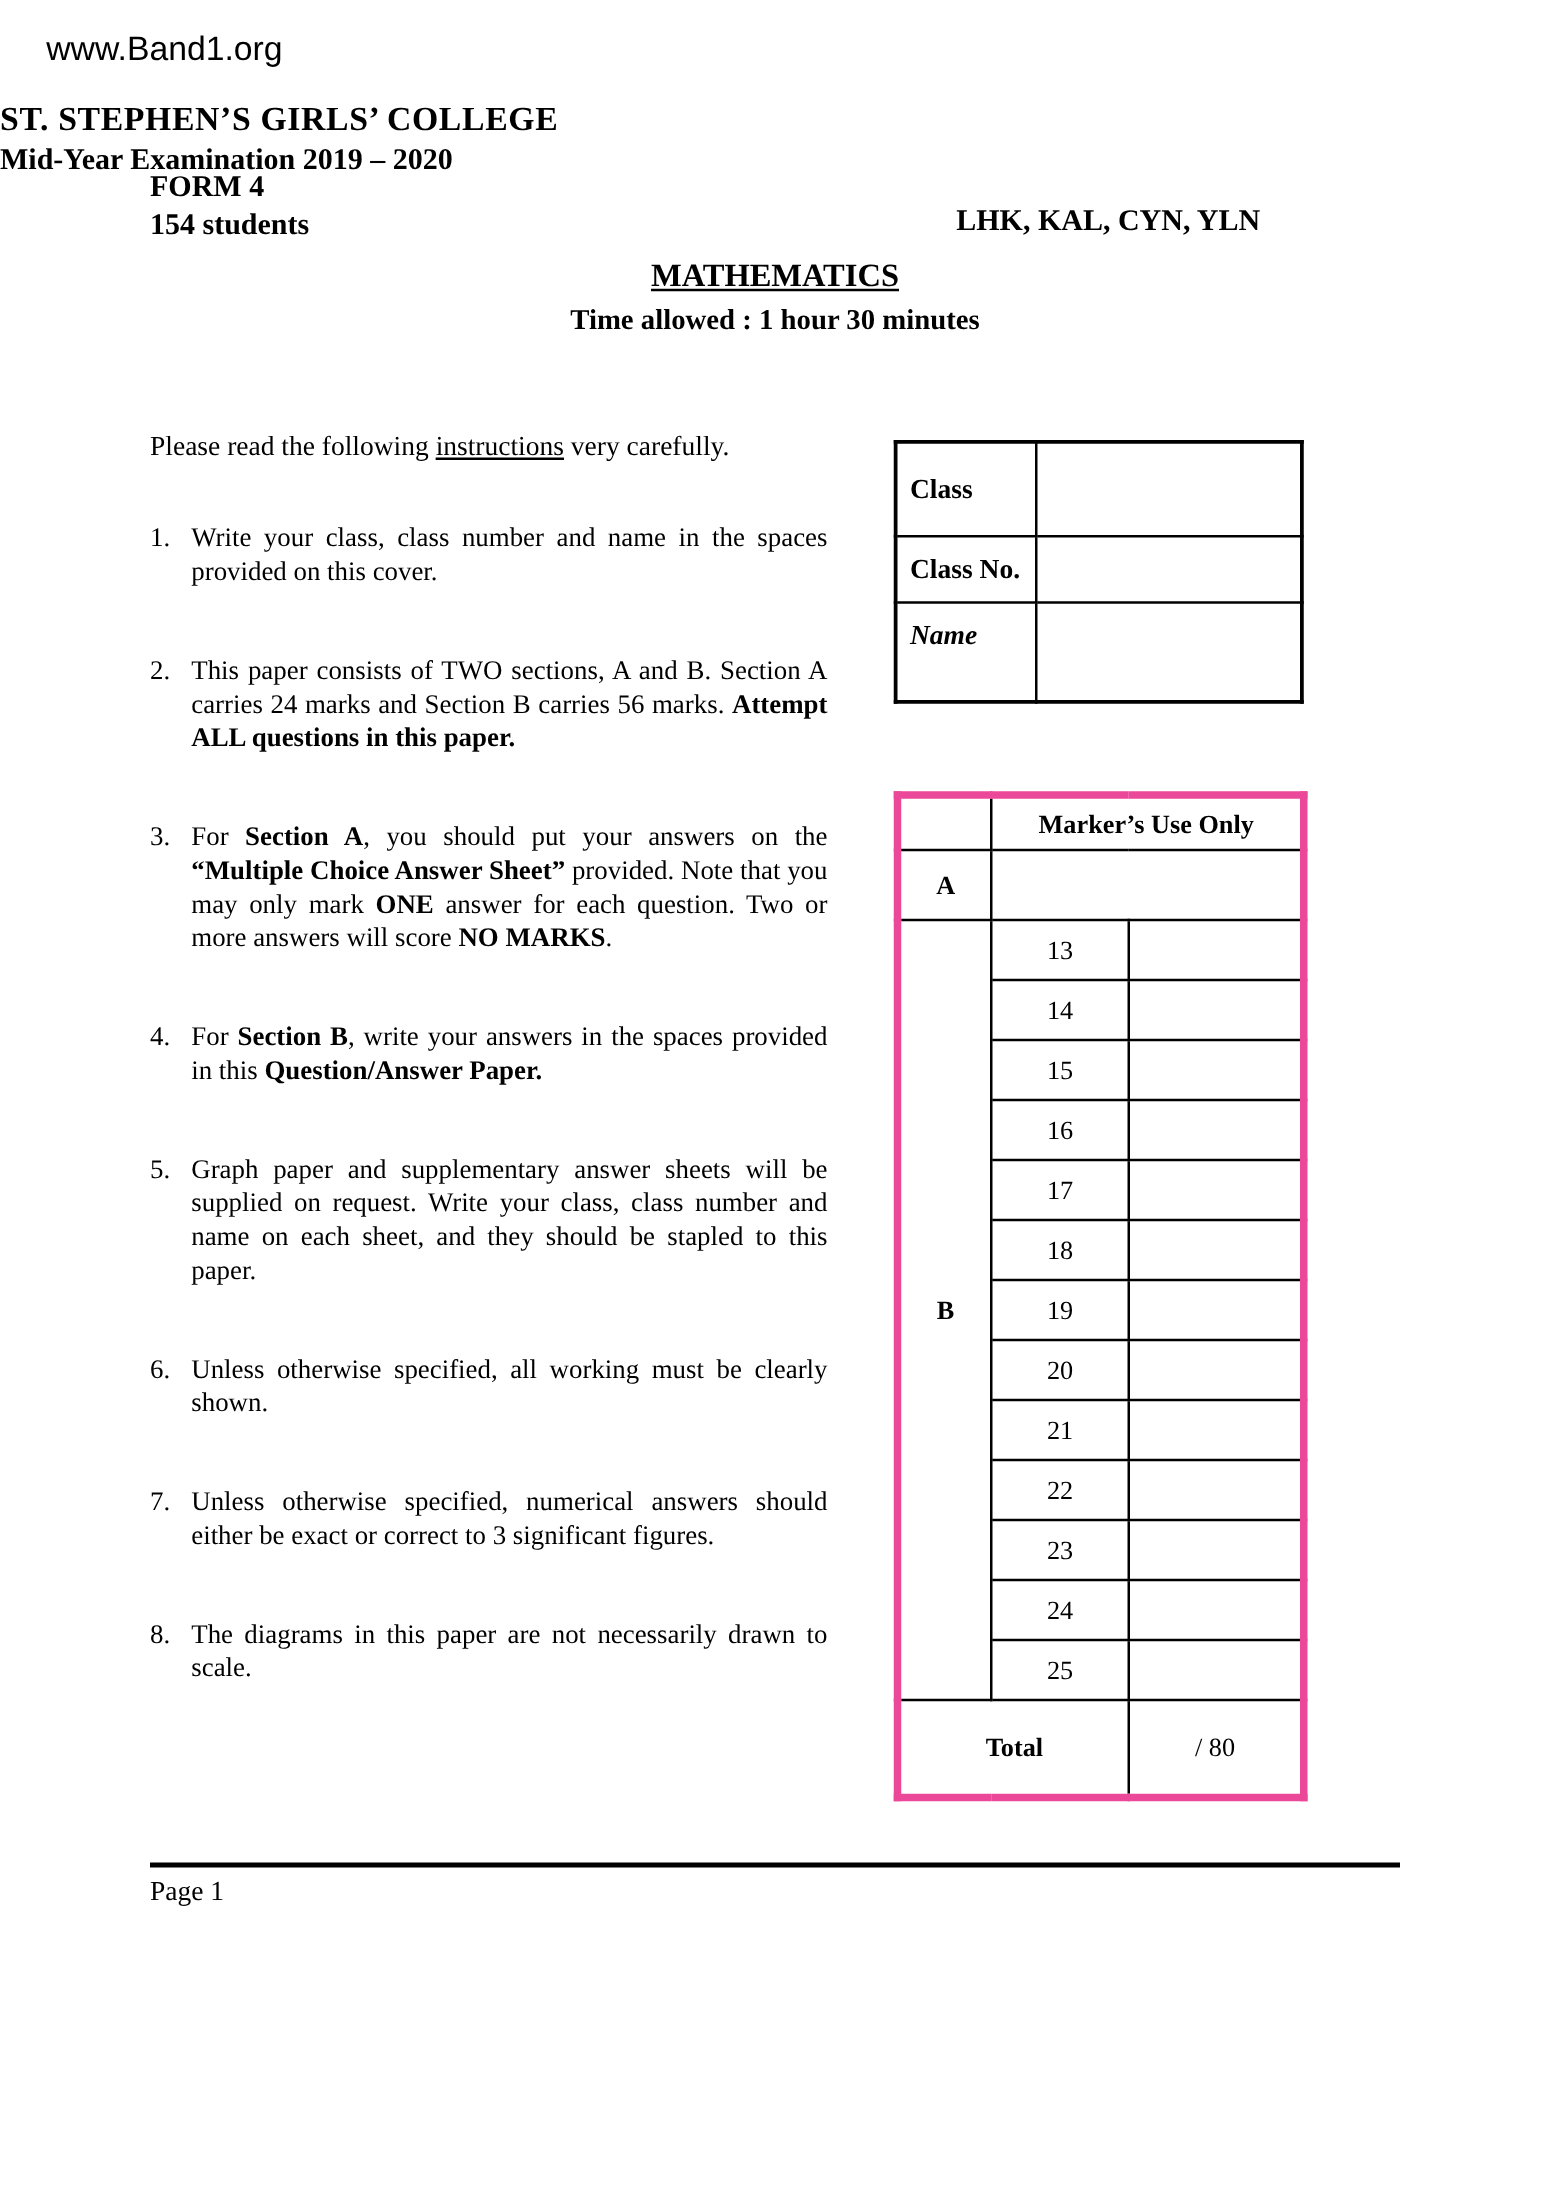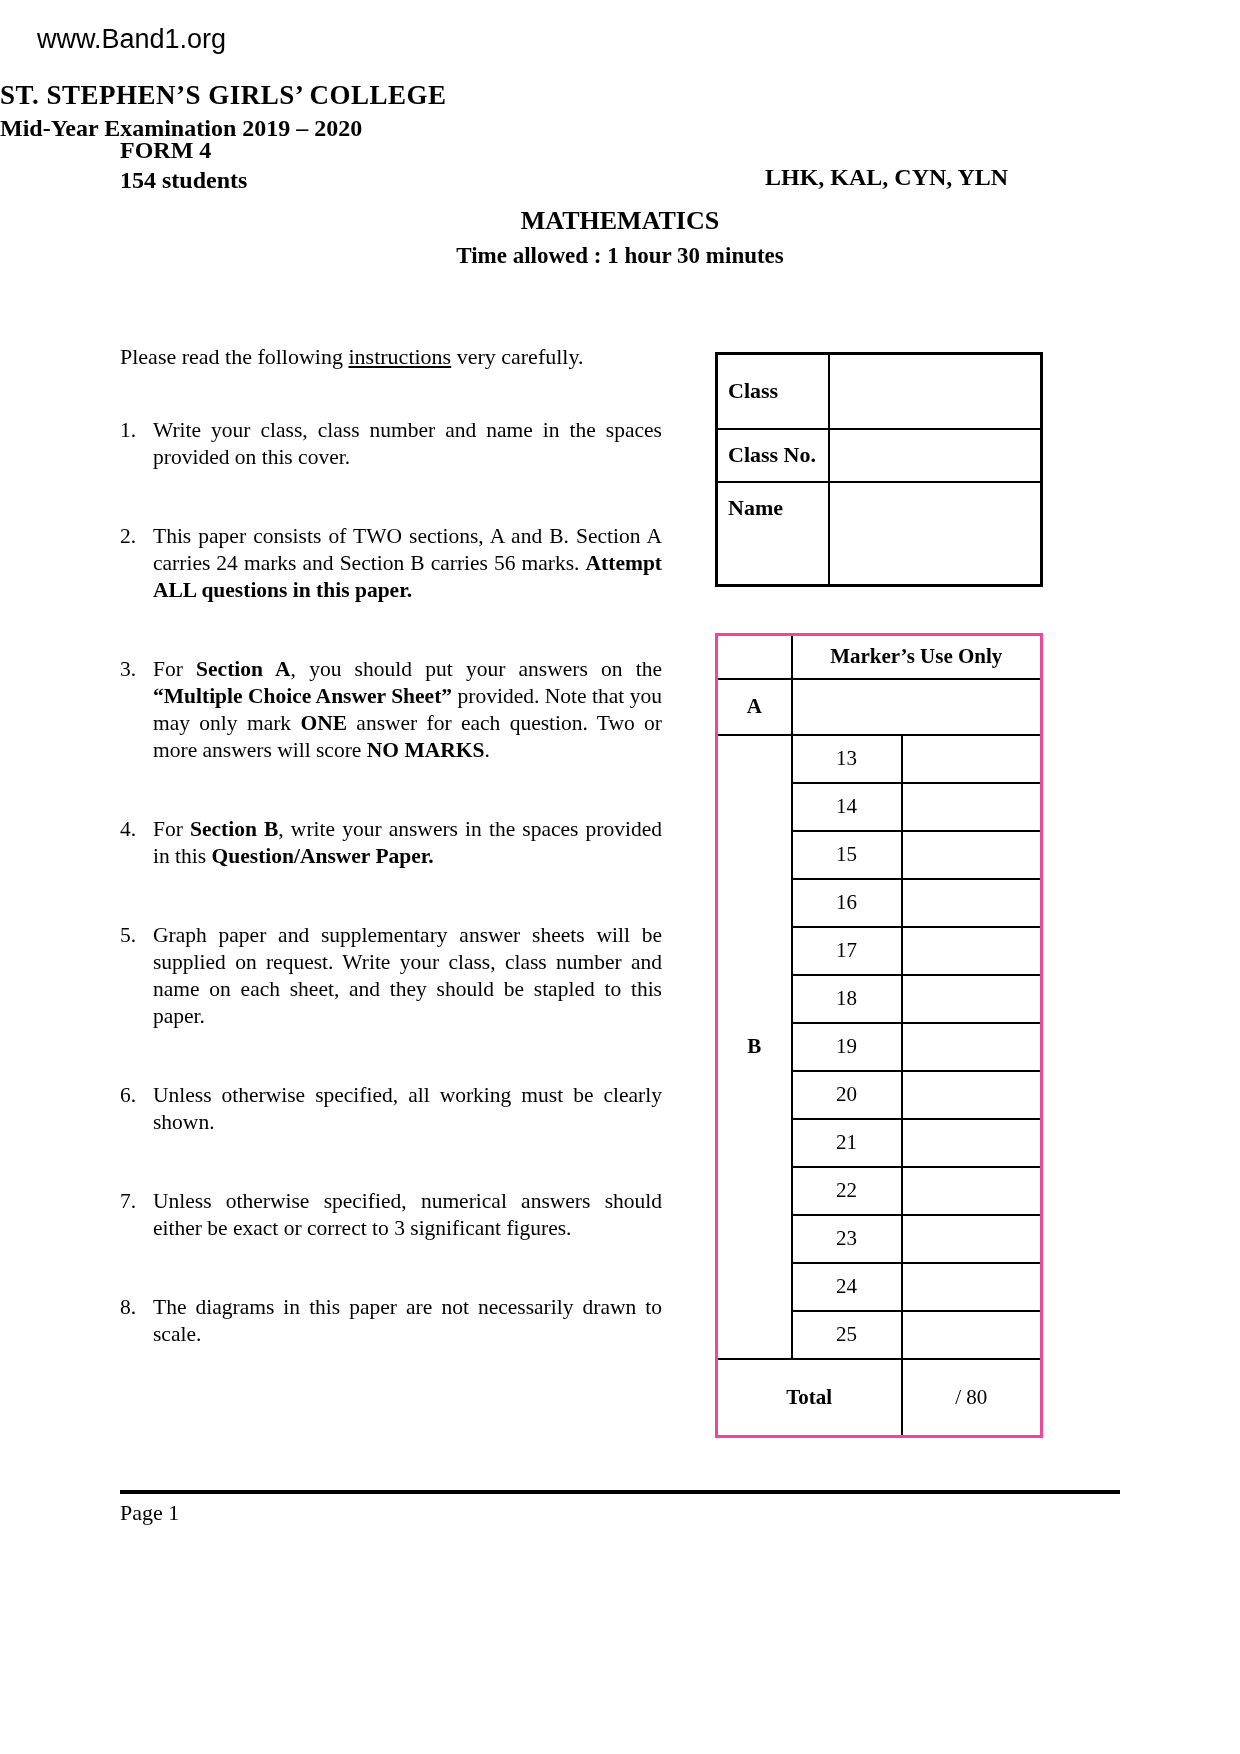--- a/index.html
+++ b/index.html
@@ -18,47 +18,47 @@
   }
 
   .head-center { position:absolute; top:80px; left:0; width:1050px; text-align:left; font-weight:bold; }
   .school { font-size:27px; letter-spacing:0.5px; }
   .examline { font-size:24px; margin-top:4px; }
 
   .form-block { position:absolute; left:120px; top:135px; font-weight:bold; font-size:24px; line-height:30px; }
   .teachers { position:absolute; left:765px; top:164px; font-weight:bold; font-size:24px; }
 
   .subject-block { position:absolute; top:206px; left:0; width:1240px; text-align:center; font-weight:bold; }
-  .subject { font-size:26px; }
+  .subject { font-size:26px;text-decoration:underline; }
   .subline { font-size:23px; margin-top:7px; }
   .subline2 { font-size:23px; margin-top:4px; }
 
   .instructions { position:absolute; left:120px; top:344px; width:542px; }
   .intro { font-size:22px; font-weight:normal; margin-bottom:47px; }
   .instruction-item { display:flex; margin-bottom:52px; font-size:21.5px; line-height:27px; }
   .inum { width:33px; flex:none; }
   .ibody { flex:1; text-align:justify; }
 
   table { border-collapse:collapse; }
 
   .student-table {
     position:absolute; left:715px; top:352px;
     border:3px solid #000; table-layout:fixed;
   }
   .student-table td { border:2px solid #000; font-size:22px; font-weight:bold; vertical-align:middle; }
   .st-label { width:112px; padding-left:10px; }
   .st-value { width:213px; }
   .row-class td  { height:75px; }
   .row-classno td{ height:53px; }
-  .row-name td   { height:104px; vertical-align:top; }
+  .row-name td   { height:80px; vertical-align:top;font-style:italic; }
   .row-name .st-label { padding-top:12px; }
 
   .marker-table {
     position:absolute; left:715px; top:633px;
-    border:3px solid #ec4899; table-layout:fixed;
+    border:6px solid #ec4899; table-layout:fixed;
   }
   .marker-table td { border:2px solid #000; text-align:center; font-size:21px; vertical-align:middle; }
   .mk-title { font-weight:bold; font-size:21px; height:44px; }
   .mk-corner { height:44px; }
   .row-a td { height:56px; }
   .sec-label { font-weight:bold; font-size:23px; }
   .marker-table tr.qrow td { height:48px; }
   .row-total td { height:78px; }
   .total-label { font-weight:bold; font-size:22px; }
   .total-marks { font-size:31px; }

